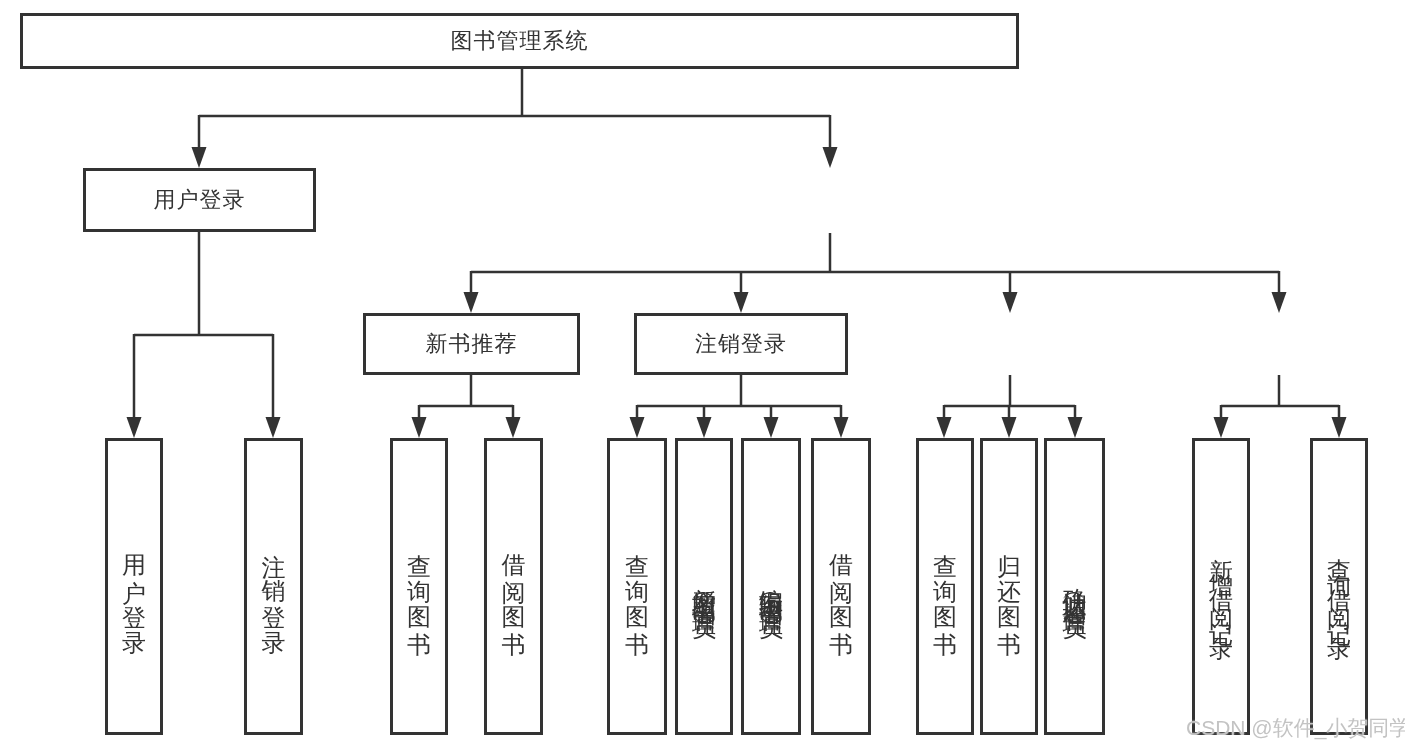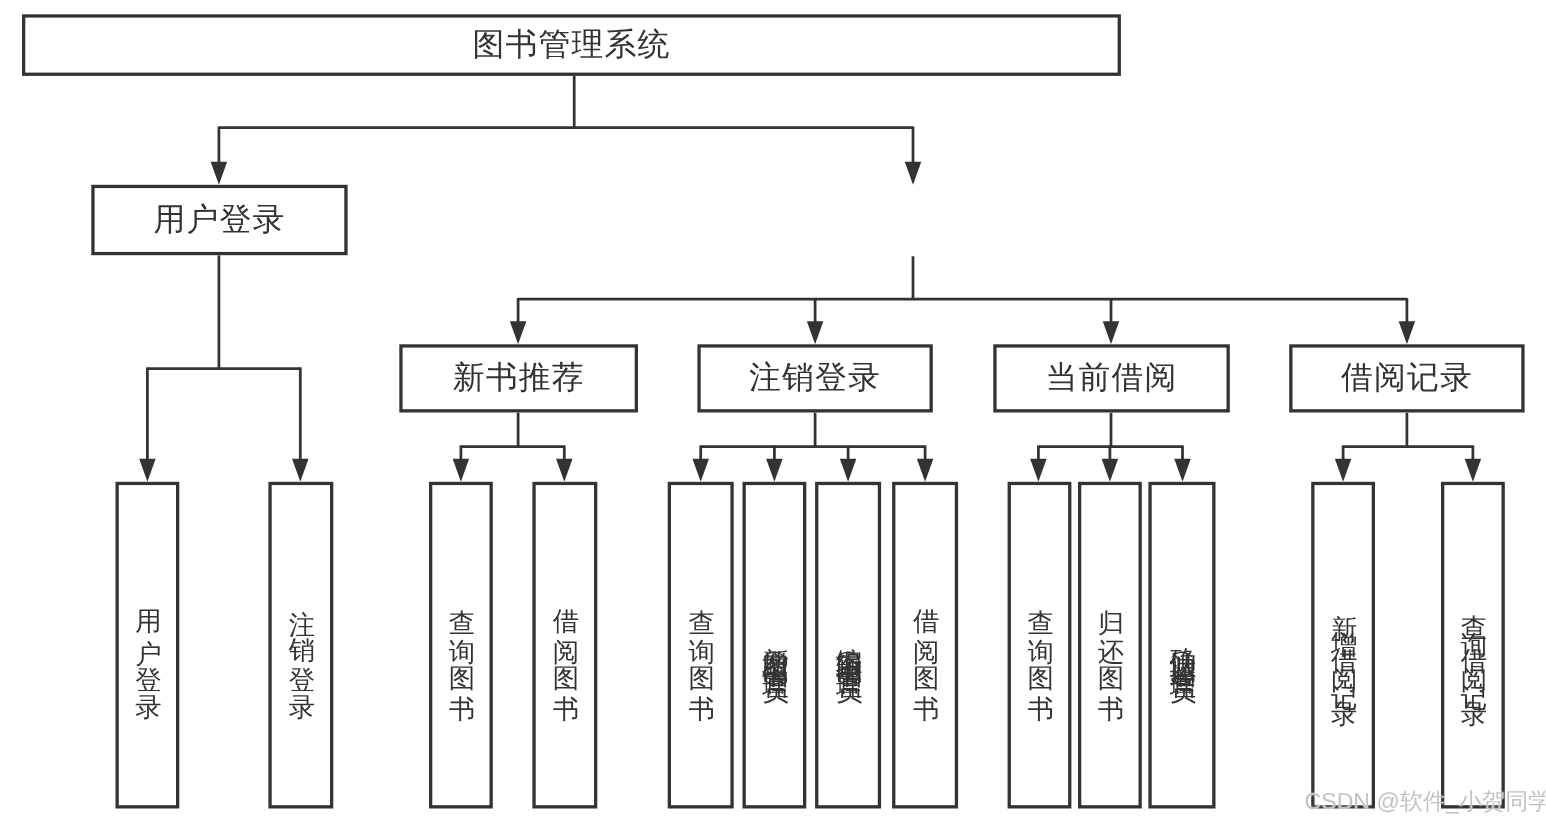--- a/index.html
+++ b/index.html
@@ -29,21 +29,21 @@
   .node {
     position: absolute;
     border: 3px solid var(--line);
     background: #ffffff;
     display: flex;
     align-items: center;
     justify-content: center;
     color: var(--text);
   }
   .node.hlabel span {
-    font-size: 29px;
+    font-size: 22px;
     letter-spacing: 1px;
     white-space: nowrap;
   }
   .node.leaf { z-index: 1; }
   .vtext {
     writing-mode: vertical-rl;
     text-orientation: mixed;
     font-size: 24px;
     line-height: 1;
     white-space: nowrap;
@@ -133,26 +133,20 @@
   <div class="node hlabel" style="left:83px;top:168px;width:233px;height:64px">
     <span>用户登录</span>
   </div>
 
   <div class="node hlabel" style="left:363px;top:313px;width:217px;height:62px">
     <span>新书推荐</span>
   </div>
   <div class="node hlabel" style="left:634px;top:313px;width:214px;height:62px">
     <span>注销登录</span>
   </div>
-  <div class="node hlabel" style="left:903px;top:313px;width:215px;height:62px">
-    <span>当前借阅</span>
-  </div>
-  <div class="node hlabel" style="left:1172px;top:313px;width:214px;height:62px">
-    <span>借阅记录</span>
-  </div>
 
   <div class="node leaf" style="left:105px;top:438px;width:58px;height:297px">
     <span class="vtext" style="letter-spacing: 26px;">用户登录</span>
   </div>
   <div class="node leaf" style="left:244px;top:438px;width:59px;height:297px">
     <span class="vtext" style="letter-spacing: 26px;">注销登录</span>
   </div>
   <div class="node leaf" style="left:390px;top:438px;width:58px;height:297px">
     <span class="vtext" style="letter-spacing: 26px;">查询图书</span>
   </div>

